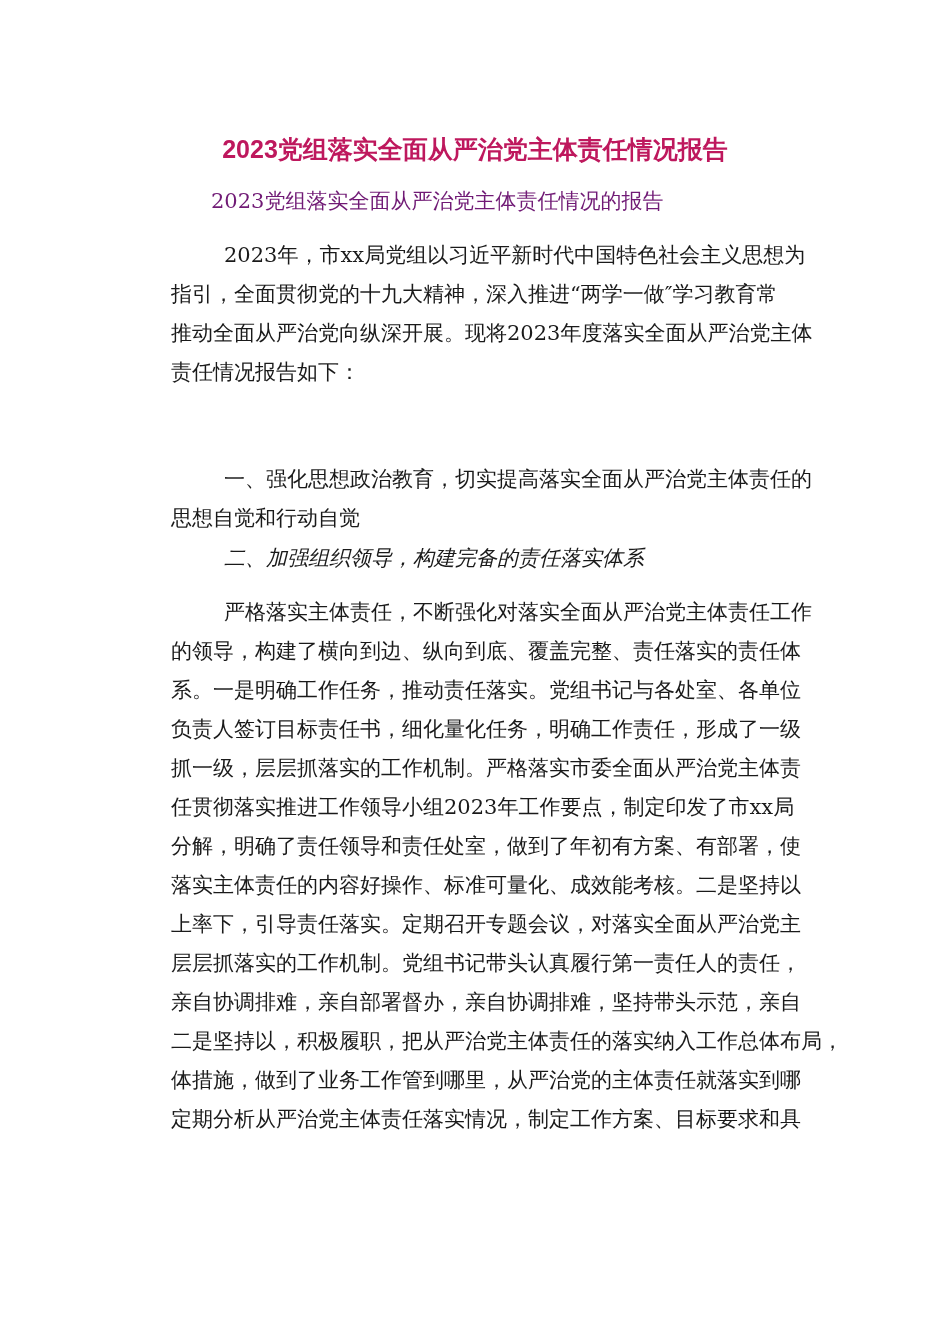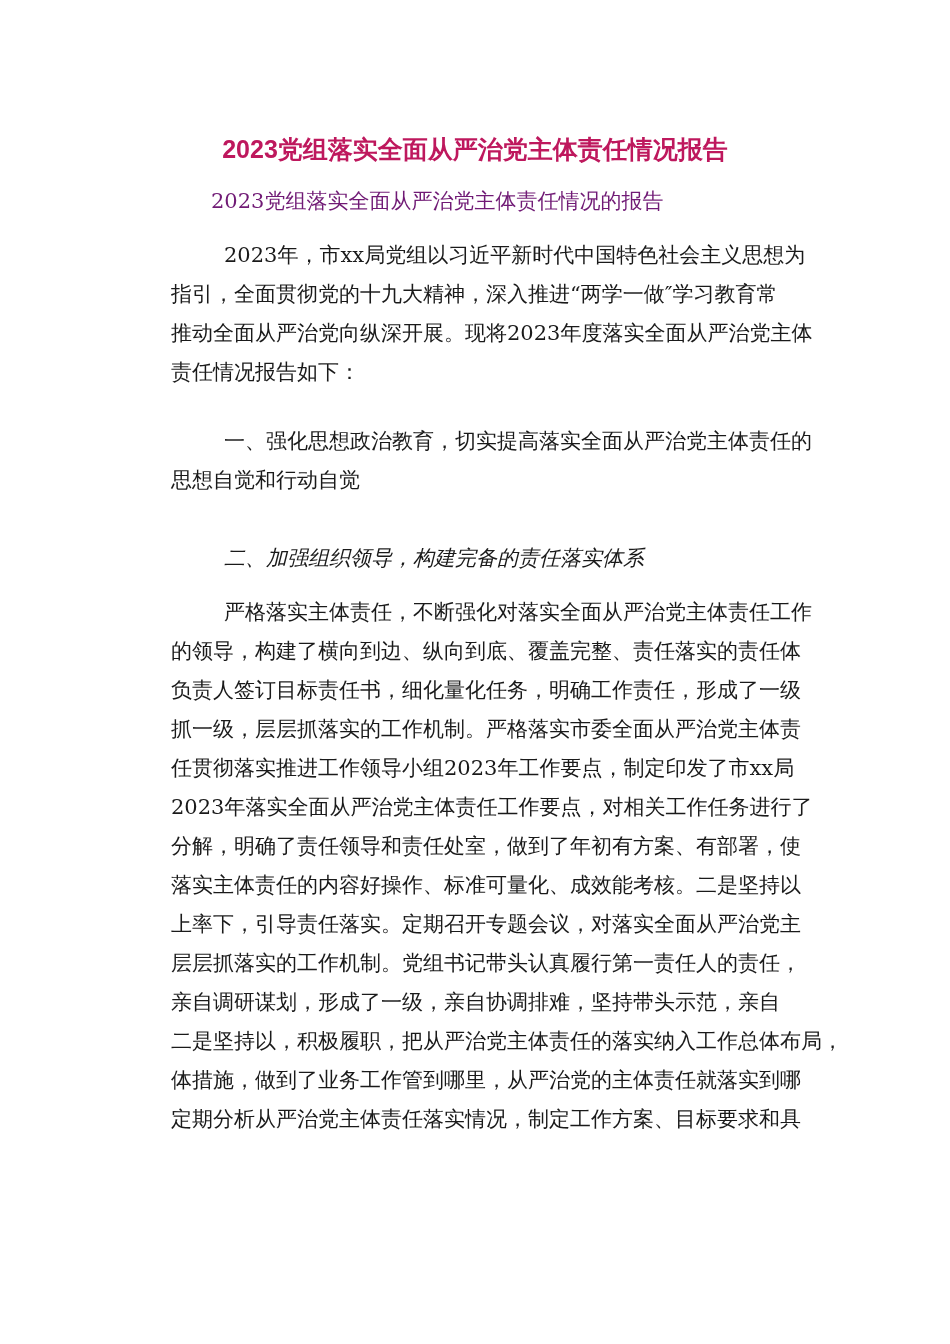--- a/index.html
+++ b/index.html
@@ -71,39 +71,39 @@
 
   <div class="subtitle">2023党组落实全面从严治党主体责任情况的报告</div>
 
   <div class="body" style="top: 236px;">
     <div class="line indent">2023年，市xx局党组以习近平新时代中国特色社会主义思想为</div>
     <div class="line">指引，全面贯彻党的十九大精神，深入推进“两学一做″学习教育常</div>
     <div class="line">推动全面从严治党向纵深开展。现将2023年度落实全面从严治党主体</div>
     <div class="line">责任情况报告如下：</div>
   </div>
 
-  <div class="body" style="top: 422px;">
+  <div class="body" style="top: 460px;">
     <div class="line indent">一、强化思想政治教育，切实提高落实全面从严治党主体责任的</div>
     <div class="line">思想自觉和行动自觉</div>
   </div>
 
   <div class="body" style="top: 539px; font-style: italic;">
     <div class="line indent">二、加强组织领导，构建完备的责任落实体系</div>
   </div>
 
   <div class="body" style="top: 593px;">
     <div class="line indent">严格落实主体责任，不断强化对落实全面从严治党主体责任工作</div>
     <div class="line">的领导，构建了横向到边、纵向到底、覆盖完整、责任落实的责任体</div>
+    <div class="line">系。一是明确工作任务，推动责任落实。党组书记与各处室、各单位</div>
     <div class="line">负责人签订目标责任书，细化量化任务，明确工作责任，形成了一级</div>
     <div class="line">抓一级，层层抓落实的工作机制。严格落实市委全面从严治党主体责</div>
     <div class="line">任贯彻落实推进工作领导小组2023年工作要点，制定印发了市xx局</div>
-    <div class="line">2023年落实全面从严治党主体责任工作要点，对相关工作任务进行了</div>
     <div class="line">分解，明确了责任领导和责任处室，做到了年初有方案、有部署，使</div>
     <div class="line">落实主体责任的内容好操作、标准可量化、成效能考核。二是坚持以</div>
     <div class="line">上率下，引导责任落实。定期召开专题会议，对落实全面从严治党主</div>
     <div class="line">层层抓落实的工作机制。党组书记带头认真履行第一责任人的责任，</div>
-    <div class="line">亲自调研谋划，形成了一级，亲自协调排难，坚持带头示范，亲自</div>
+    <div class="line">亲自协调排难，亲自部署督办，亲自协调排难，坚持带头示范，亲自</div>
     <div class="line">二是坚持以，积极履职，把从严治党主体责任的落实纳入工作总体布局，</div>
     <div class="line">体措施，做到了业务工作管到哪里，从严治党的主体责任就落实到哪</div>
     <div class="line">定期分析从严治党主体责任落实情况，制定工作方案、目标要求和具</div>
   </div>
 
 </div>
 
 </body></html>

